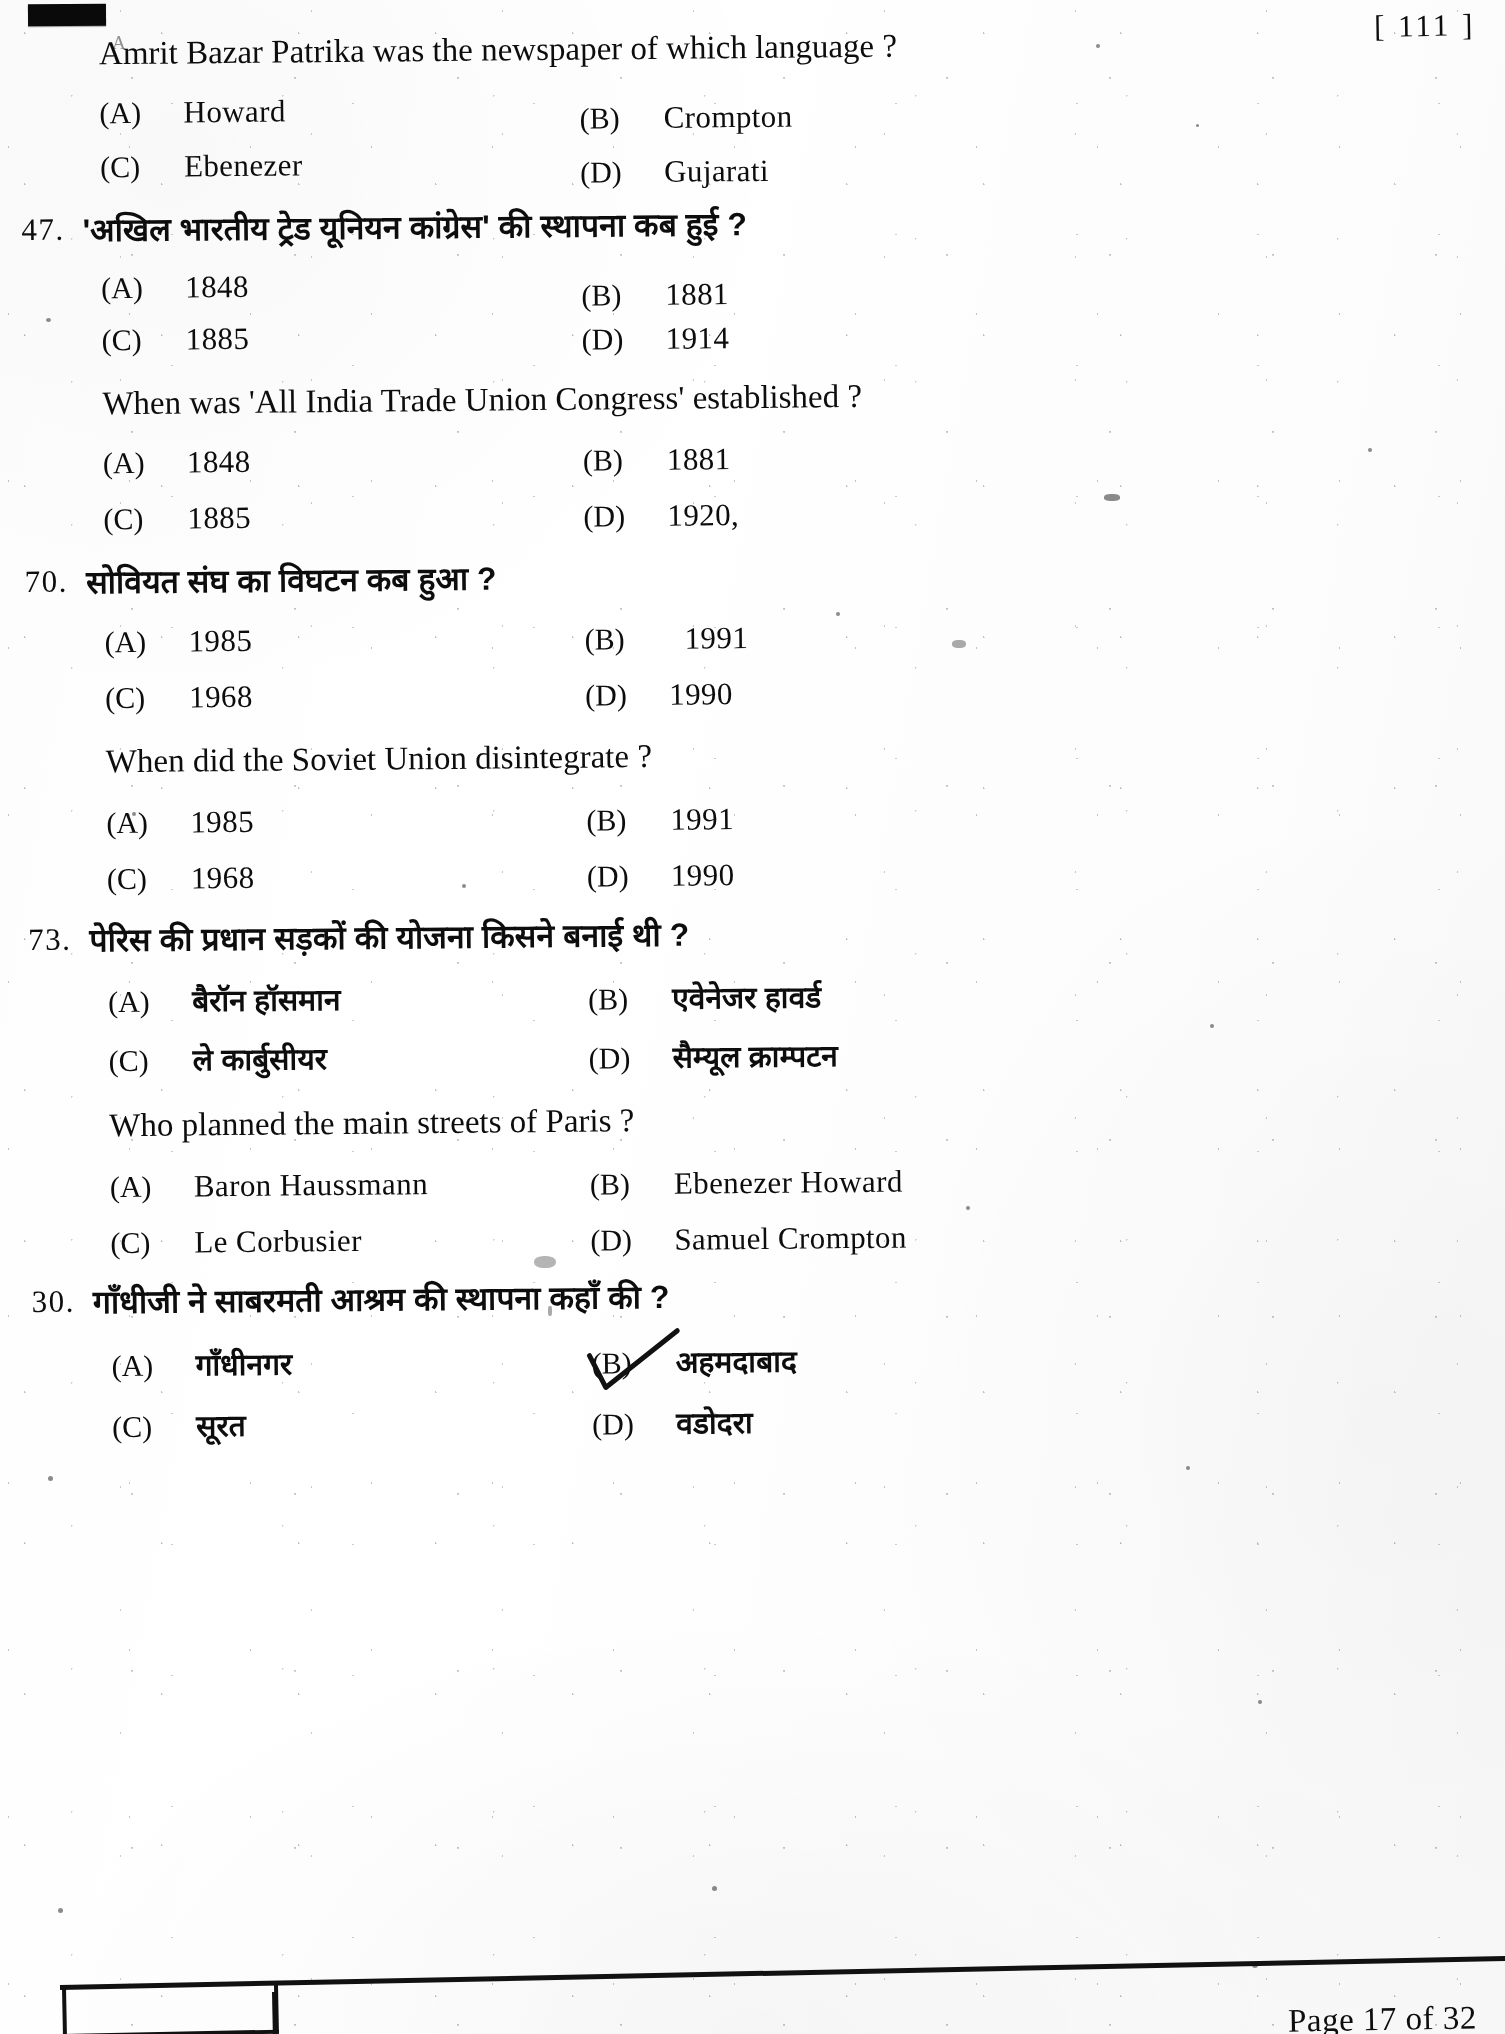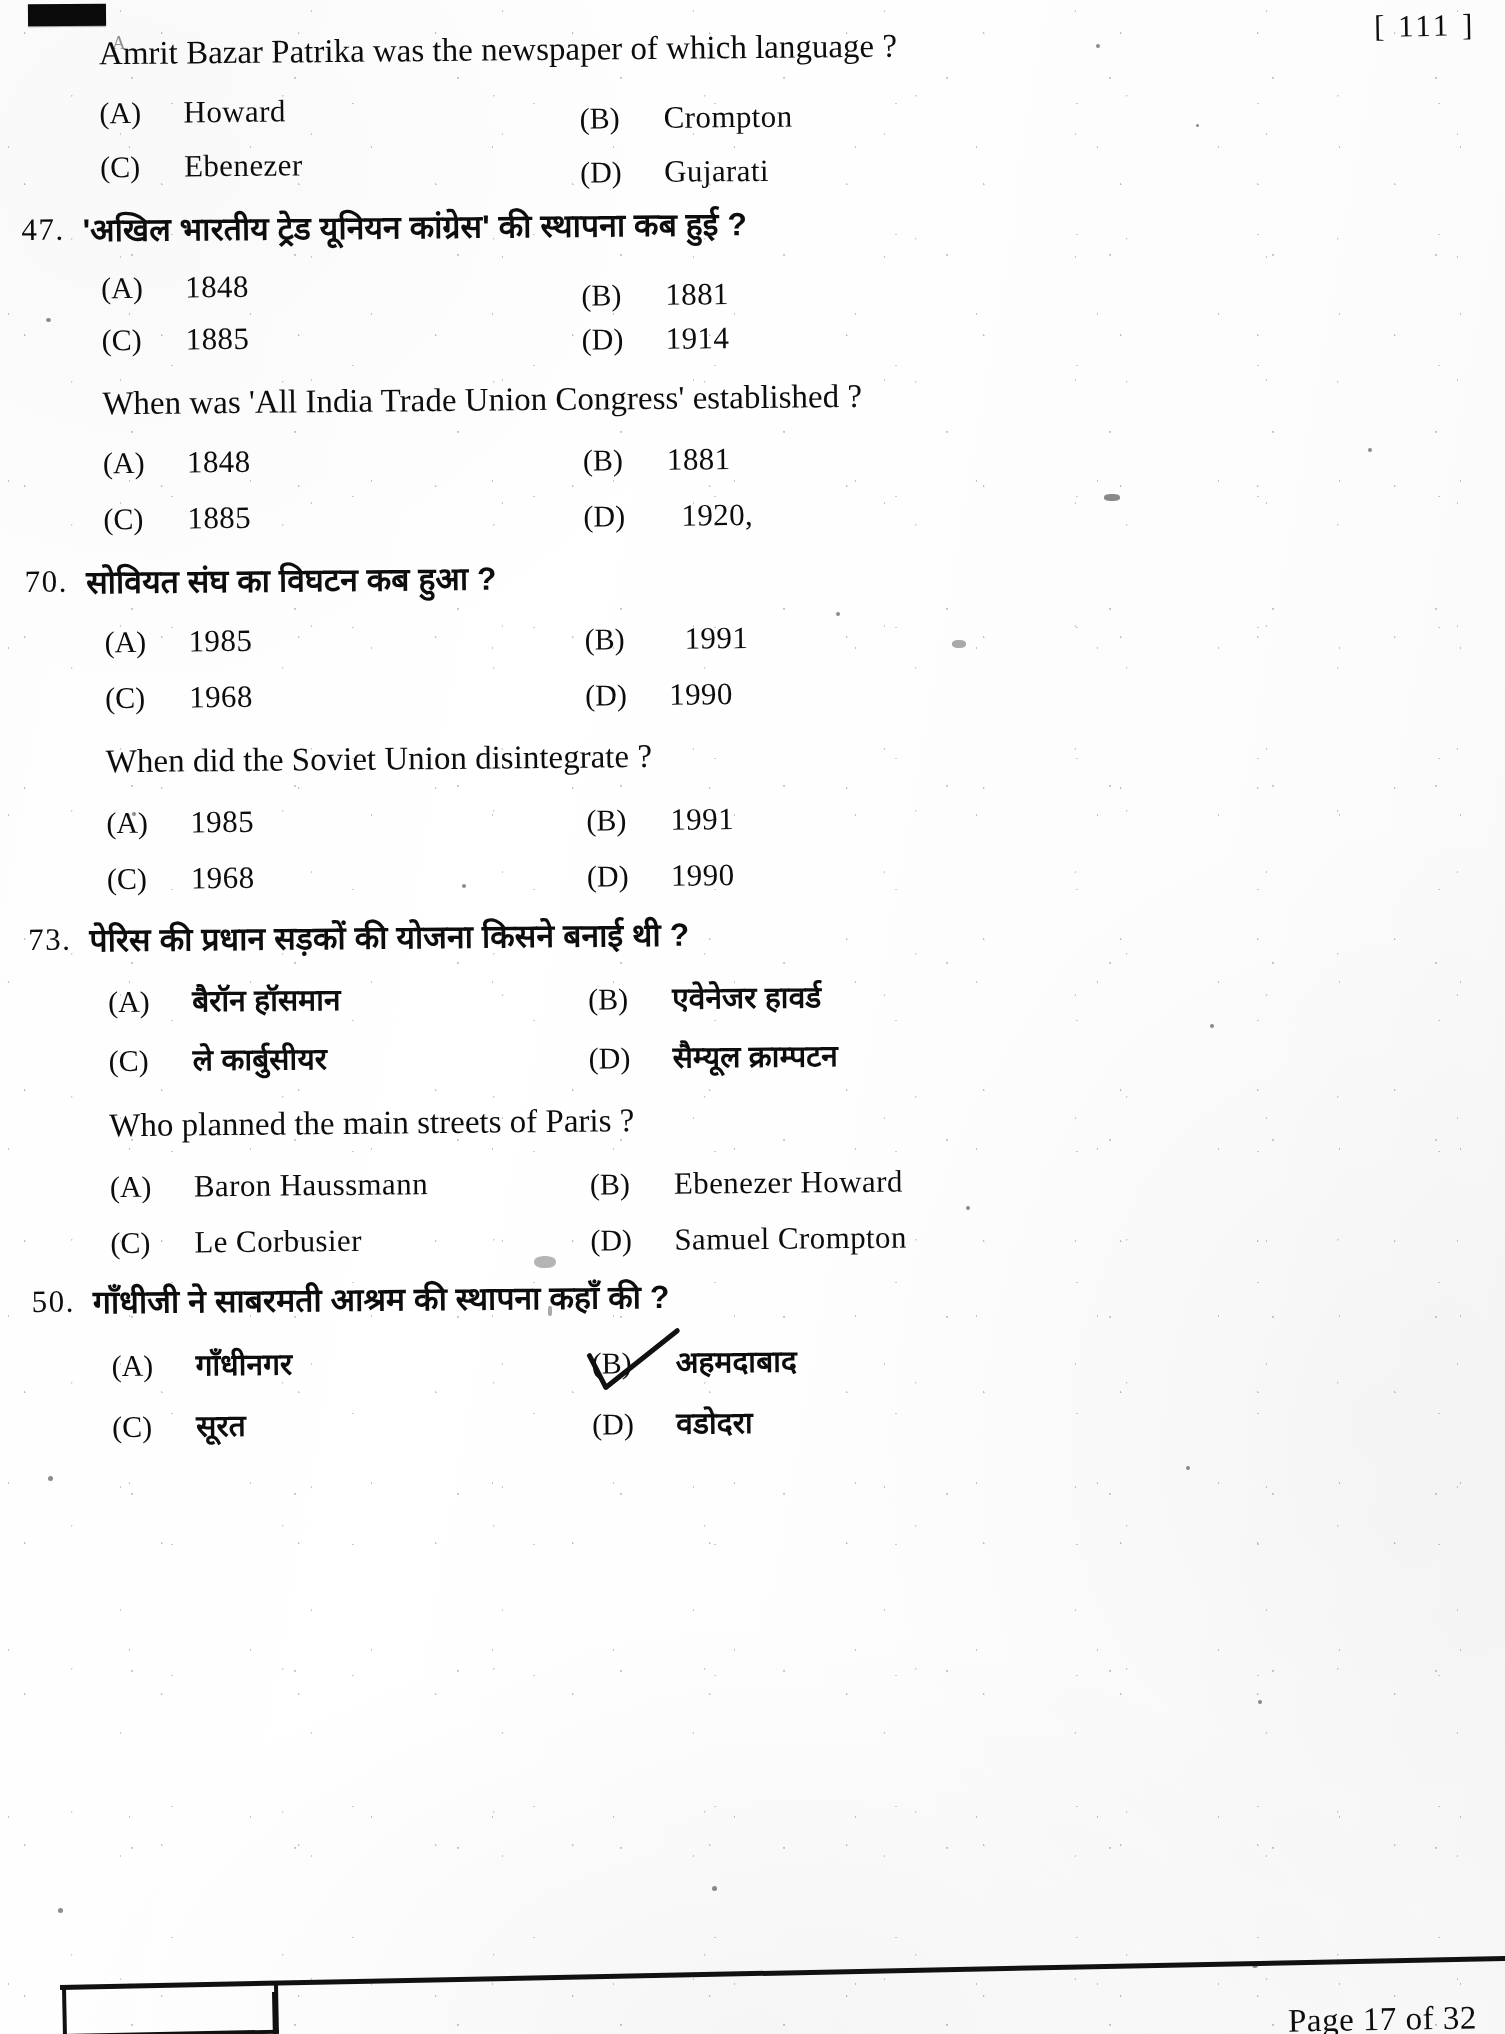--- a/index.html
+++ b/index.html
@@ -314,21 +314,21 @@
             <span class="opt-val english">1881</span>
           </div>
         </div>
         <div class="optrow nudge-4" style="margin-top:20px;">
           <div class="opt left">
             <span class="opt-key">(C)</span>
             <span class="opt-val english">1885</span>
           </div>
           <div class="opt right">
             <span class="opt-key">(D)</span>
-            <span class="opt-val english" style="margin-left:14px;">1920,</span>
+            <span class="opt-val english" style="">1920,</span>
           </div>
         </div>
       </div>
     </div>
 
     <div class="qblock" style="margin-top:26px;">
       <div class="qline">
         <div class="qnum">70.</div>
         <div class="qtext hindi">सोवियत संघ का विघटन कब हुआ ?</div>
       </div>
@@ -432,21 +432,21 @@
           <div class="opt right">
             <span class="opt-key">(D)</span>
             <span class="opt-val english">Samuel Crompton</span>
           </div>
         </div>
       </div>
     </div>
 
     <div class="qblock" style="margin-top:22px;">
       <div class="qline">
-        <div class="qnum">50.</div>
+        <div class="qnum">30.</div>
         <div class="qtext hindi">गाँधीजी ने साबरमती आश्रम की स्थापना कहाँ की ?</div>
       </div>
 
       <div class="opts" style="margin-top:22px;">
         <div class="optrow nudge-4">
           <div class="opt left">
             <span class="opt-key">(A)</span>
             <span class="opt-val hindi">गाँधीनगर</span>
           </div>
           <div class="opt right">

